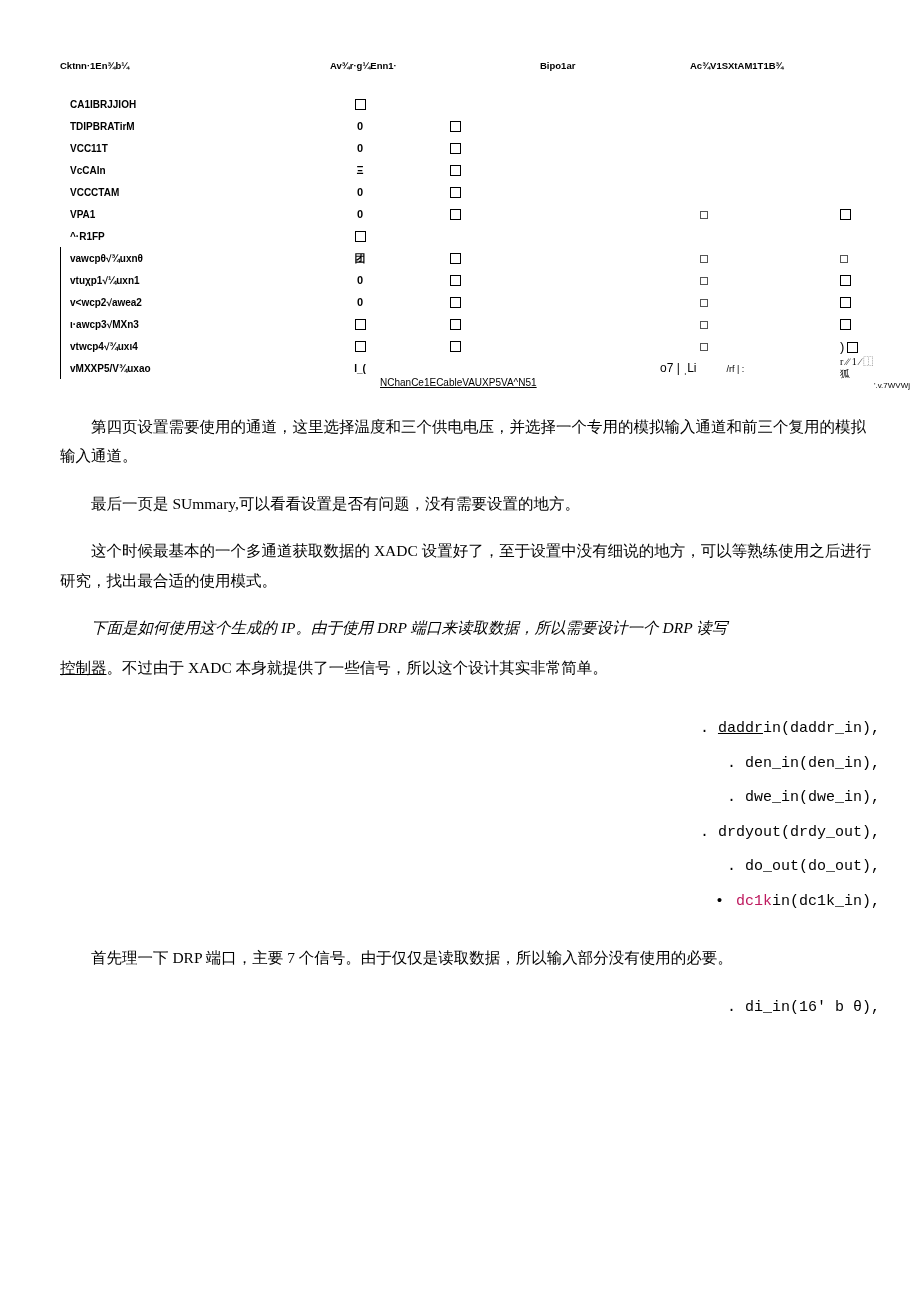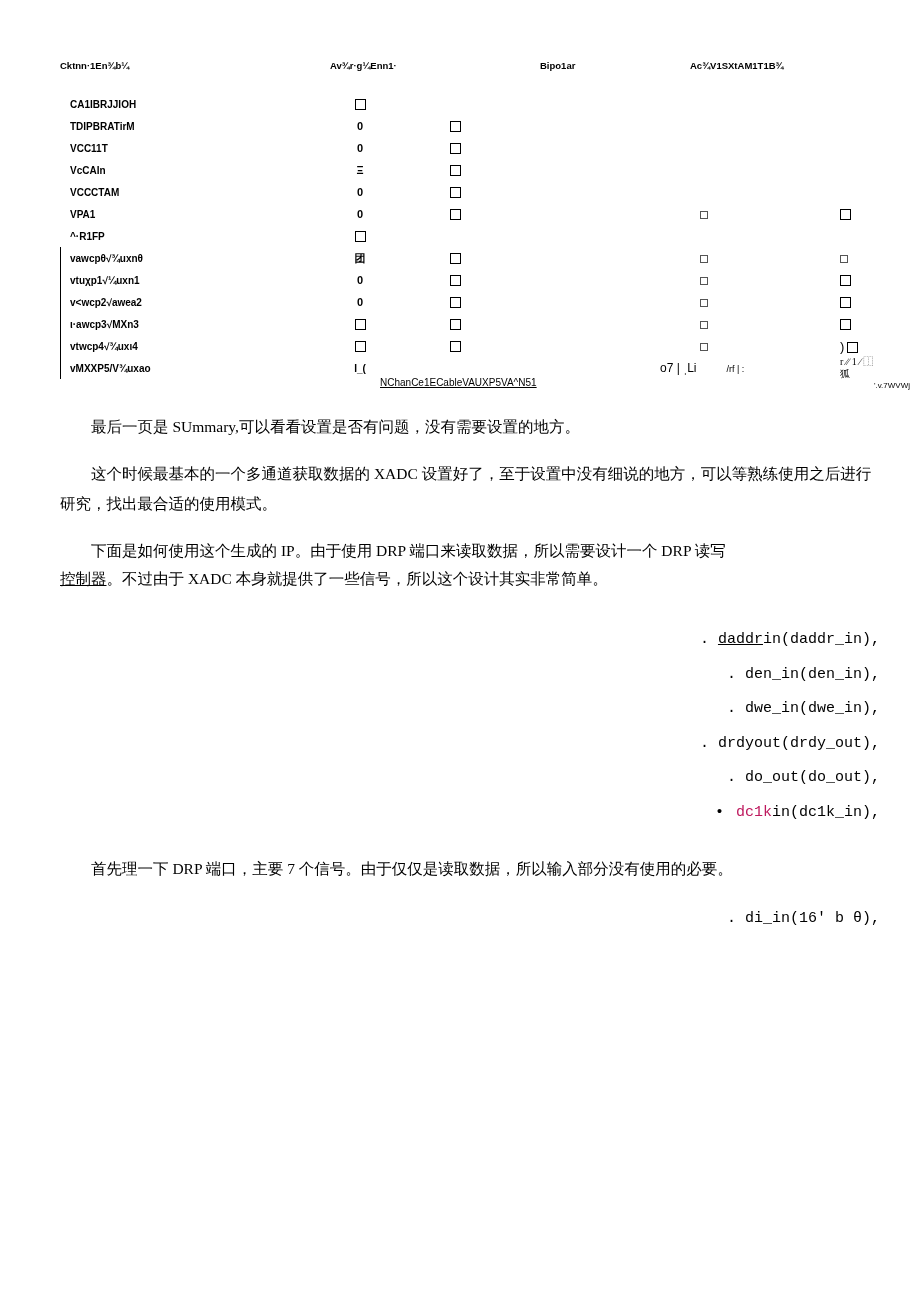--- a/index.html
+++ b/index.html
@@ -228,23 +228,24 @@
           <span class="col-avg"></span>
           <span class="col-bip"><span style="font-size:12px;">о7 | ˌLi</span><span style="font-size:9px;margin-left:30px;margin-top:28px;">/rf | :</span></span>
           <span class="col-acq"><span class="scribble">r ∕∕ 1 ∕ ⿰狐</span><span style="position:absolute;right:-30px;top:26px;font-size:8px;">'.v.7WVWj</span></span>
         </div>
       </div>
 
     <div class="note-under">NChanCe1ECableVAUXP5VA^N51</div>
   </div>
 
   <div class="body-text">
+    <p class="para">第四页设置需要使用的通道，这里选择温度和三个供电电压，并选择一个专用的模拟输入通道和前三个复用的模拟输入通道。</p>
     <p class="para">最后一页是 SUmmary,可以看看设置是否有问题，没有需要设置的地方。</p>
     <p class="para">这个时候最基本的一个多通道获取数据的 XADC 设置好了，至于设置中没有细说的地方，可以等熟练使用之后进行研究，找出最合适的使用模式。</p>
-    <p class="para" style="text-indent:2em;margin-bottom:8px;">
+    <p class="para" style="text-indent:2em;margin-bottom:20px;font-style:italic;">
       <span>下面是如何使用这个生成的 IP。由于使用 DRP 端口来读取数据，所以需要设计一个 DRP 读写</span>
     </p>
     <p class="para" style="text-indent:0;margin-top:-10px;">
       <span class="under">控制器</span><span>。不过由于 XADC 本身就提供了一些信号，所以这个设计其实非常简单。</span>
     </p>
 
     <div class="code-block">
       <div class="code-line"><span>. </span><span class="under">daddr</span><span>in(daddr_in),</span></div>
       <div class="code-line">. den_in(den_in),</div>
       <div class="code-line">. dwe_in(dwe_in),</div>

